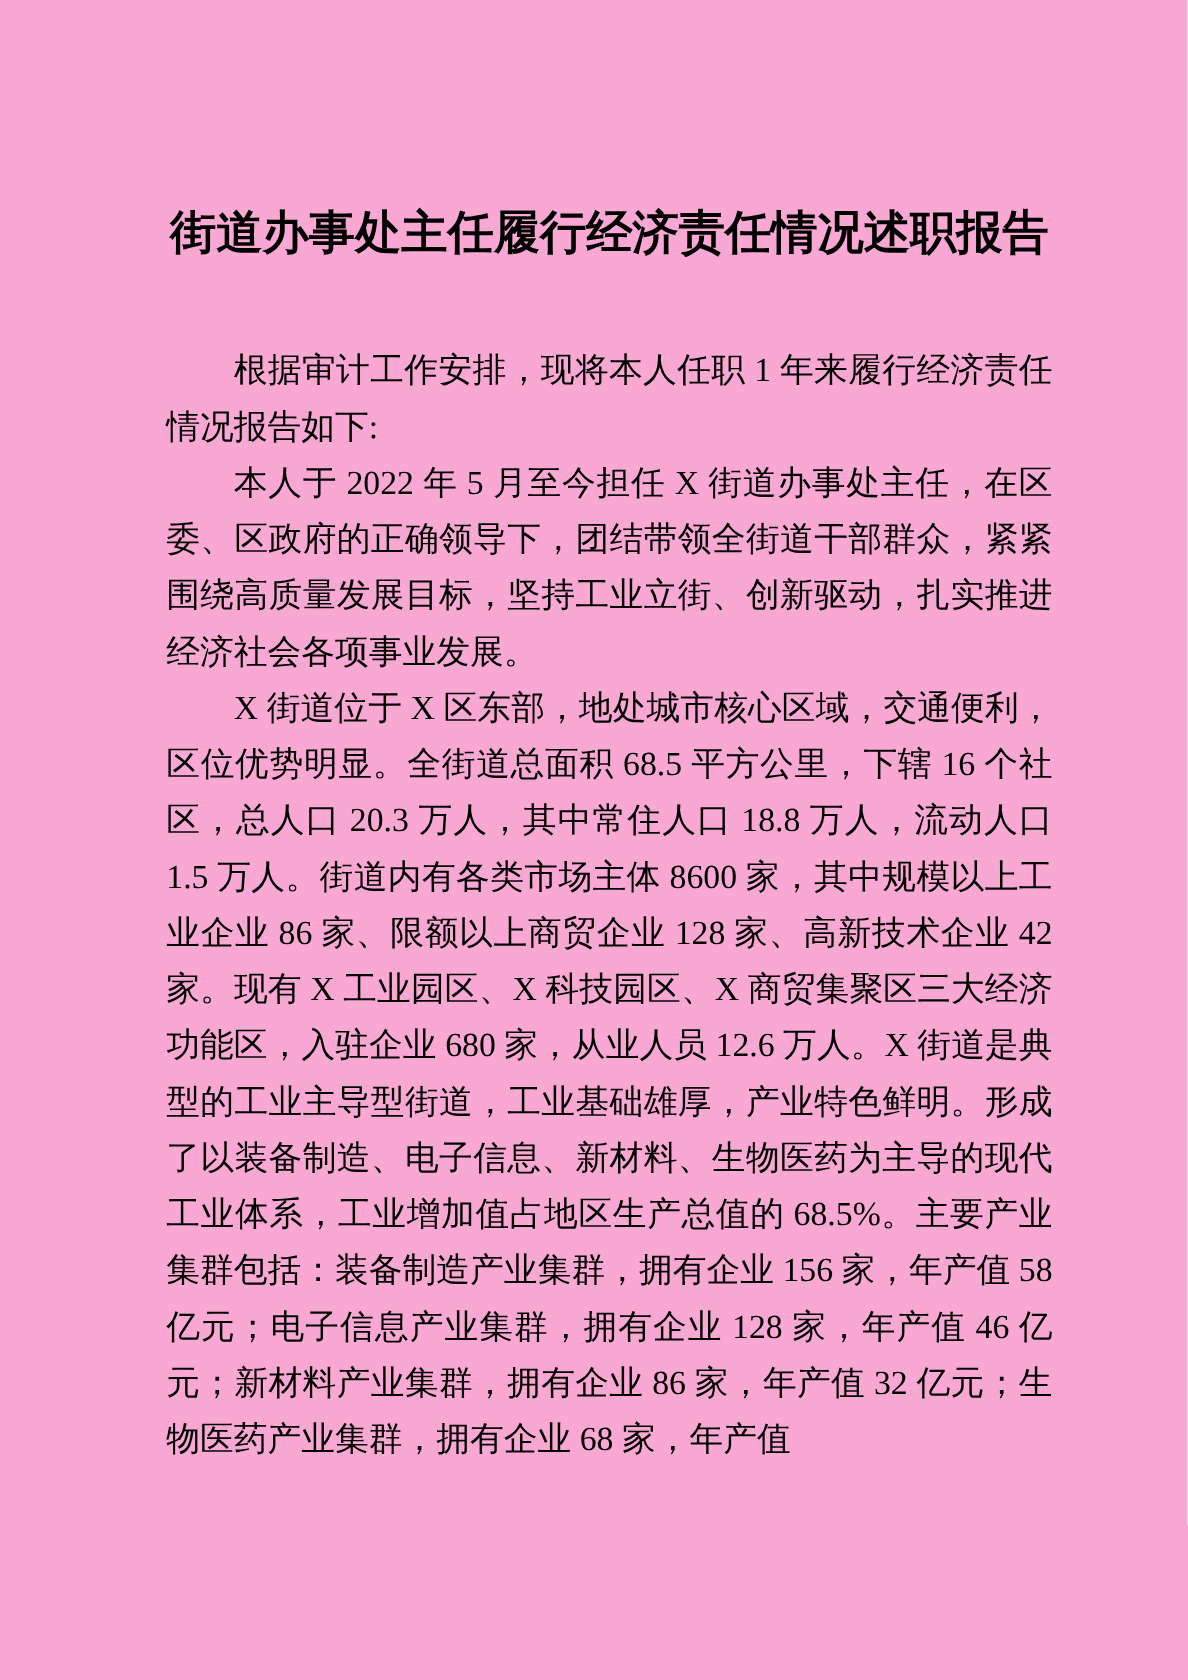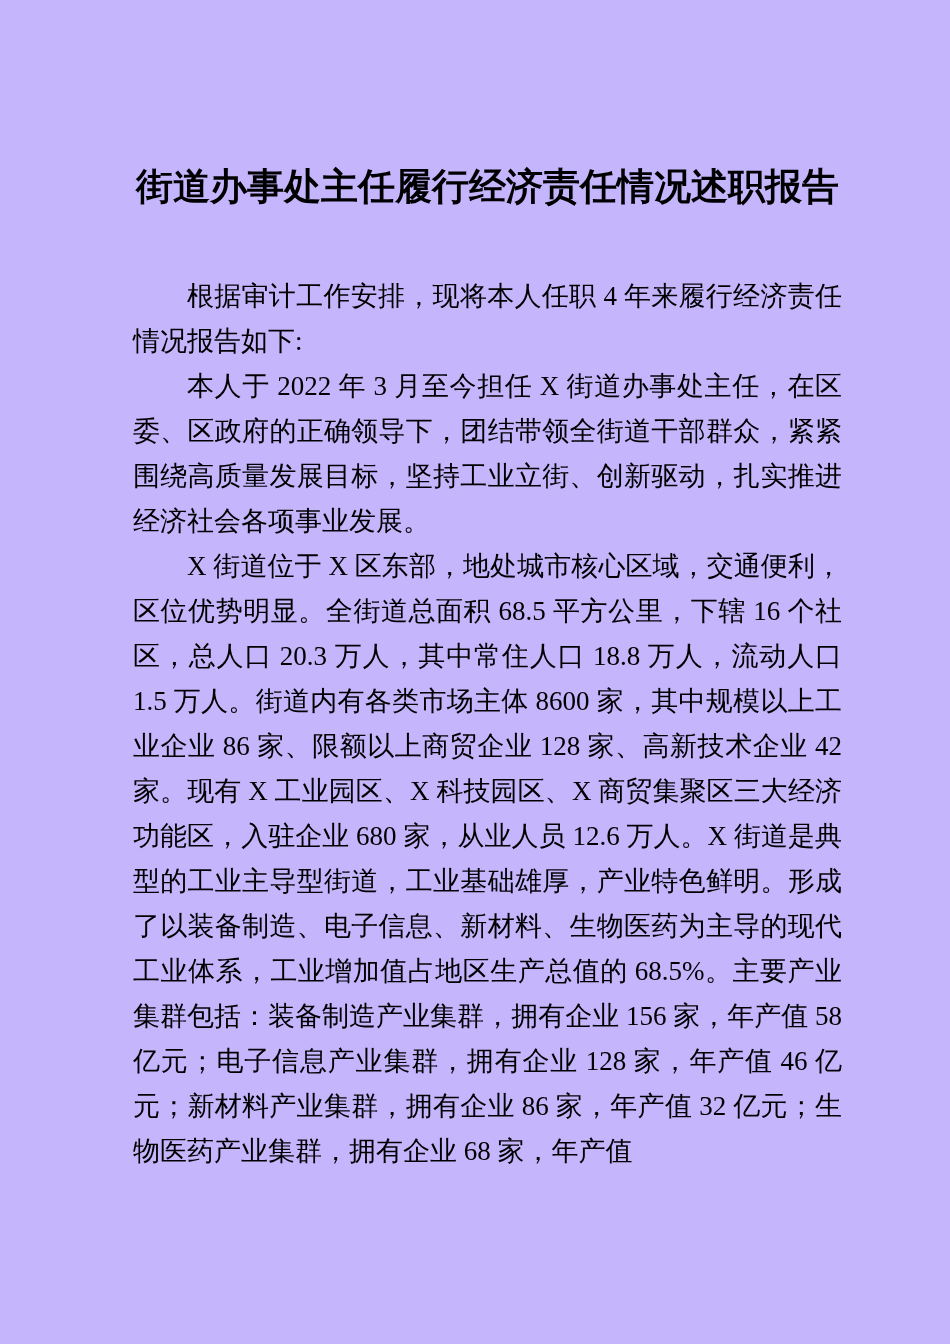--- a/index.html
+++ b/index.html
@@ -4,21 +4,21 @@
 <style>
   html, body {
     margin: 0;
     padding: 0;
     background: #ffffff;
   }
   .page {
     position: relative;
     width: 950px;
     height: 1344px;
-    background: #c4b5fd;
+    background: #f9a8d4;
     overflow: hidden;
     color: #000000;
   }
   .content {
     position: absolute;
     left: 133px;
     top: 160px;
     width: 709px;
   }
   .doc-title {
@@ -49,20 +49,20 @@
     white-space: nowrap;
   }
 </style>
 </head>
 <body>
 
 <div class="page">
   <div class="content">
     <h1 class="doc-title">街道办事处主任履行经济责任情况述职报告</h1>
 
-    <p class="body-para">根据审计工作安排，现将本人任职 4 年来履行经济责任情况报告如下:</p>
+    <p class="body-para">根据审计工作安排，现将本人任职 1 年来履行经济责任情况报告如下:</p>
 
 
-    <p class="body-para">本人于 2022 年 3 月至今担任 X 街道办事处主任，在区委、区政府的正确领导下，团结带领全街道干部群众，紧紧围绕高质量发展目标，坚持工业立街、创新驱动，扎实推进经济社会各项事业发展。</p>
+    <p class="body-para">本人于 2022 年 5 月至今担任 X 街道办事处主任，在区委、区政府的正确领导下，团结带领全街道干部群众，紧紧围绕高质量发展目标，坚持工业立街、创新驱动，扎实推进经济社会各项事业发展。</p>
 
     <p class="body-para">X 街道位于 X 区东部，地处城市核心区域，交通便利，区位优势明显。全街道总面积 68.5 平方公里，下辖 16 个社区，总人口 20.3 万人，其中常住人口 18.8 万人，流动人口 1.5 万人。街道内有各类市场主体 8600 家，其中规模以上工业企业 86 家、限额以上商贸企业 128 家、高新技术企业 42 家。现有 X 工业园区、X 科技园区、X 商贸集聚区三大经济功能区，入驻企业 680 家，从业人员 12.6 万人。X 街道是典型的工业主导型街道，工业基础雄厚，产业特色鲜明。形成了以装备制造、电子信息、新材料、生物医药为主导的现代工业体系，工业增加值占地区生产总值的 68.5%。主要产业集群包括：装备制造产业集群，拥有企业 156 家，年产值 58 亿元；电子信息产业集群，拥有企业 128 家，年产值 46 亿元；新材料产业集群，拥有企业 86 家，年产值 32 亿元；生物医药产业集群，拥有企业 68 家，年产值</p>
   </div>
 </div>
 
 </body></html>

